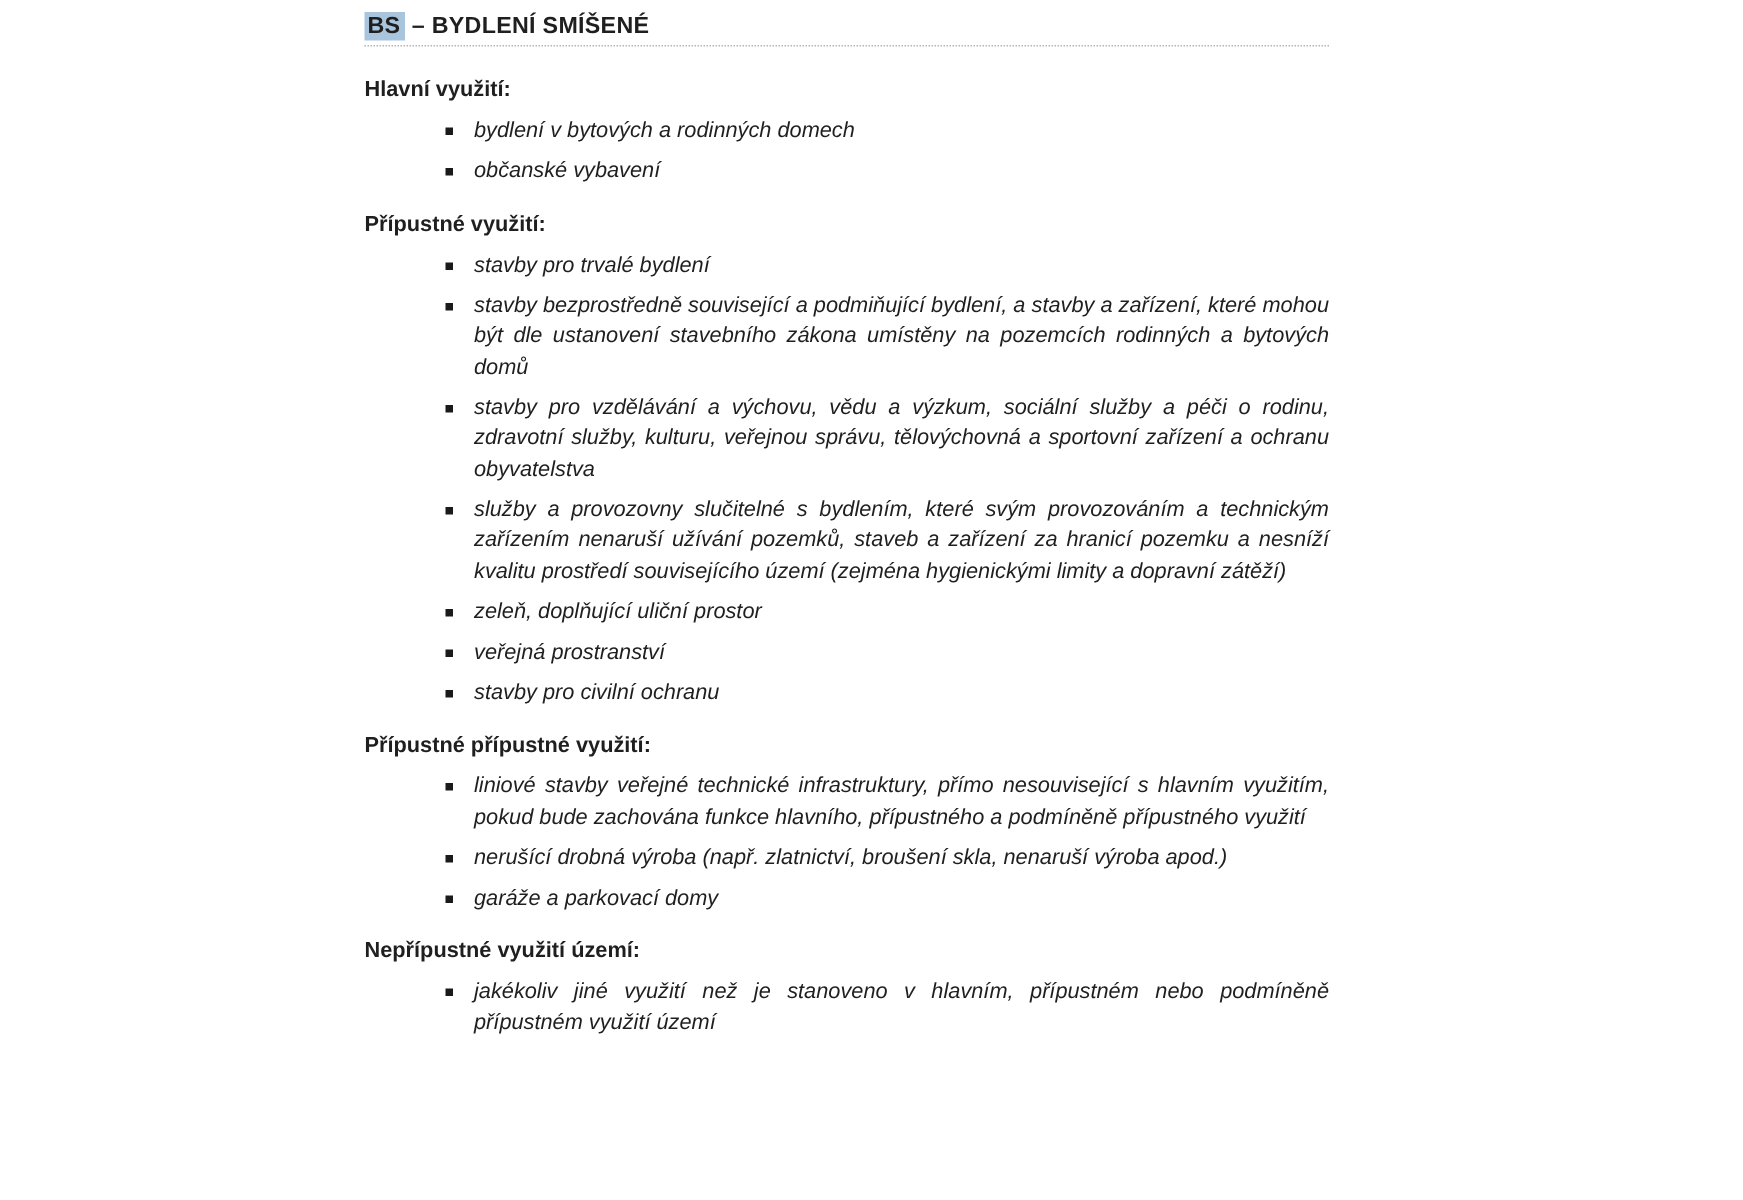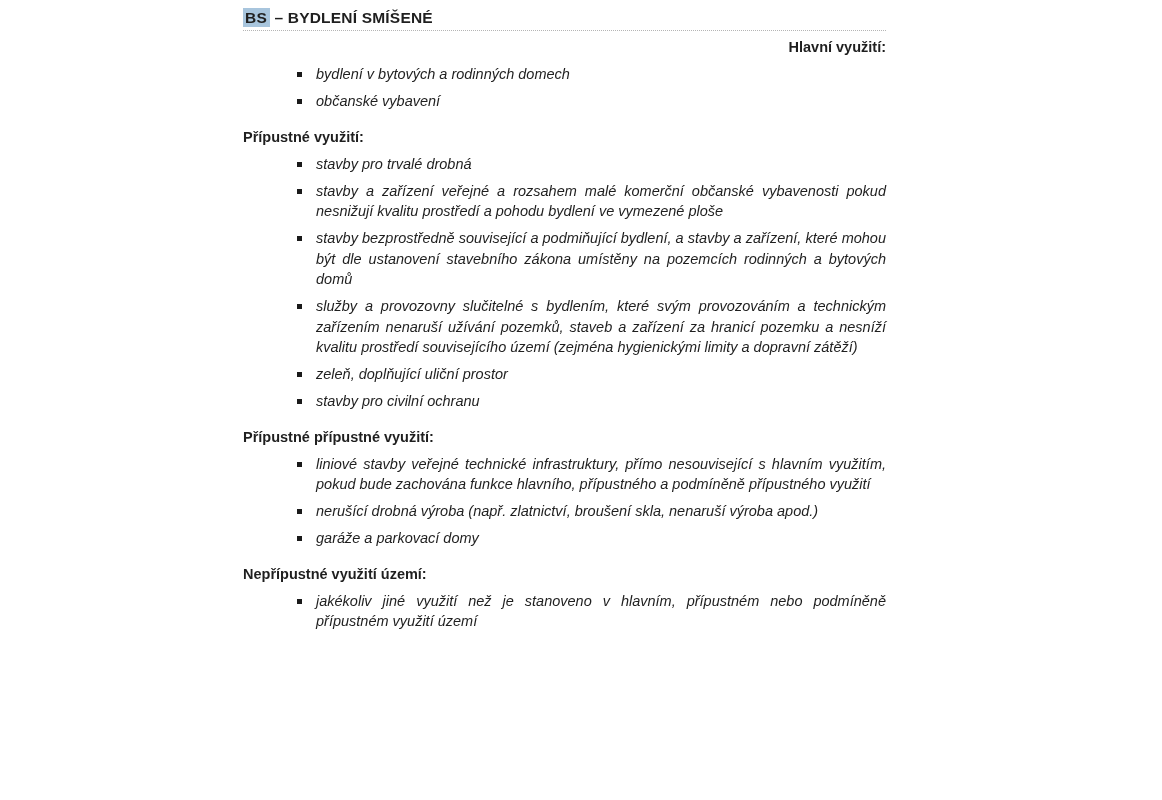--- a/index.html
+++ b/index.html
@@ -38,21 +38,21 @@
     background: #a8c5dd;
     padding: 1px 3px 1px 2px;
   }
   .section-heading {
     font-size: 14.5px;
     font-weight: bold;
     line-height: 19px;
     margin-top: 16px;
     margin-bottom: 7px;
   }
-  .doc-title + .section-heading { margin-top: 7px; text-align: right; }
+  .doc-title + .section-heading { margin-top: 20px; }
   .item {
     position: relative;
     padding-left: 73px;
     text-align: justify;
     font-size: 14.5px;
     line-height: 20.5px;
     margin-bottom: 6.5px;
     font-style: italic;
   }
   .bullet {
@@ -78,37 +78,41 @@
       <span>bydlení v bytových a rodinných domech</span>
     </div>
     <div class="item">
       <span class="bullet"></span>
       <span>občanské vybavení</span>
     </div>
 
     <div class="section-heading">Přípustné využití:</div>
     <div class="item">
       <span class="bullet"></span>
-      <span>stavby pro trvalé drobná</span>
-    </div>
-    <div class="item">
-      <span class="bullet"></span>
-      <span>stavby a zařízení veřejné a rozsahem malé komerční občanské vybavenosti pokud nesnižují kvalitu prostředí a pohodu bydlení ve vymezené ploše</span>
+      <span>stavby pro trvalé bydlení</span>
     </div>
     <div class="item">
       <span class="bullet"></span>
       <span>stavby bezprostředně související a podmiňující bydlení, a stavby a zařízení, které mohou být dle ustanovení stavebního zákona umístěny na pozemcích rodinných a bytových domů</span>
+    </div>
+    <div class="item">
+      <span class="bullet"></span>
+      <span>stavby pro vzdělávání a výchovu, vědu a výzkum, sociální služby a péči o rodinu, zdravotní služby, kulturu, veřejnou správu, tělovýchovná a sportovní zařízení a ochranu obyvatelstva</span>
     </div>
     <div class="item">
       <span class="bullet"></span>
       <span>služby a provozovny slučitelné s bydlením, které svým provozováním a technickým zařízením nenaruší užívání pozemků, staveb a zařízení za hranicí pozemku a nesníží kvalitu prostředí souvisejícího území (zejména hygienickými limity a dopravní zátěží)</span>
     </div>
     <div class="item">
       <span class="bullet"></span>
       <span>zeleň, doplňující uliční prostor</span>
+    </div>
+    <div class="item">
+      <span class="bullet"></span>
+      <span>veřejná prostranství</span>
     </div>
     <div class="item">
       <span class="bullet"></span>
       <span>stavby pro civilní ochranu</span>
     </div>
 
     <div class="section-heading">Přípustné přípustné využití:</div>
     <div class="item">
       <span class="bullet"></span>
       <span>liniové stavby veřejné technické infrastruktury, přímo nesouvisející s hlavním využitím, pokud bude zachována funkce hlavního, přípustného a podmíněně přípustného využití</span>

